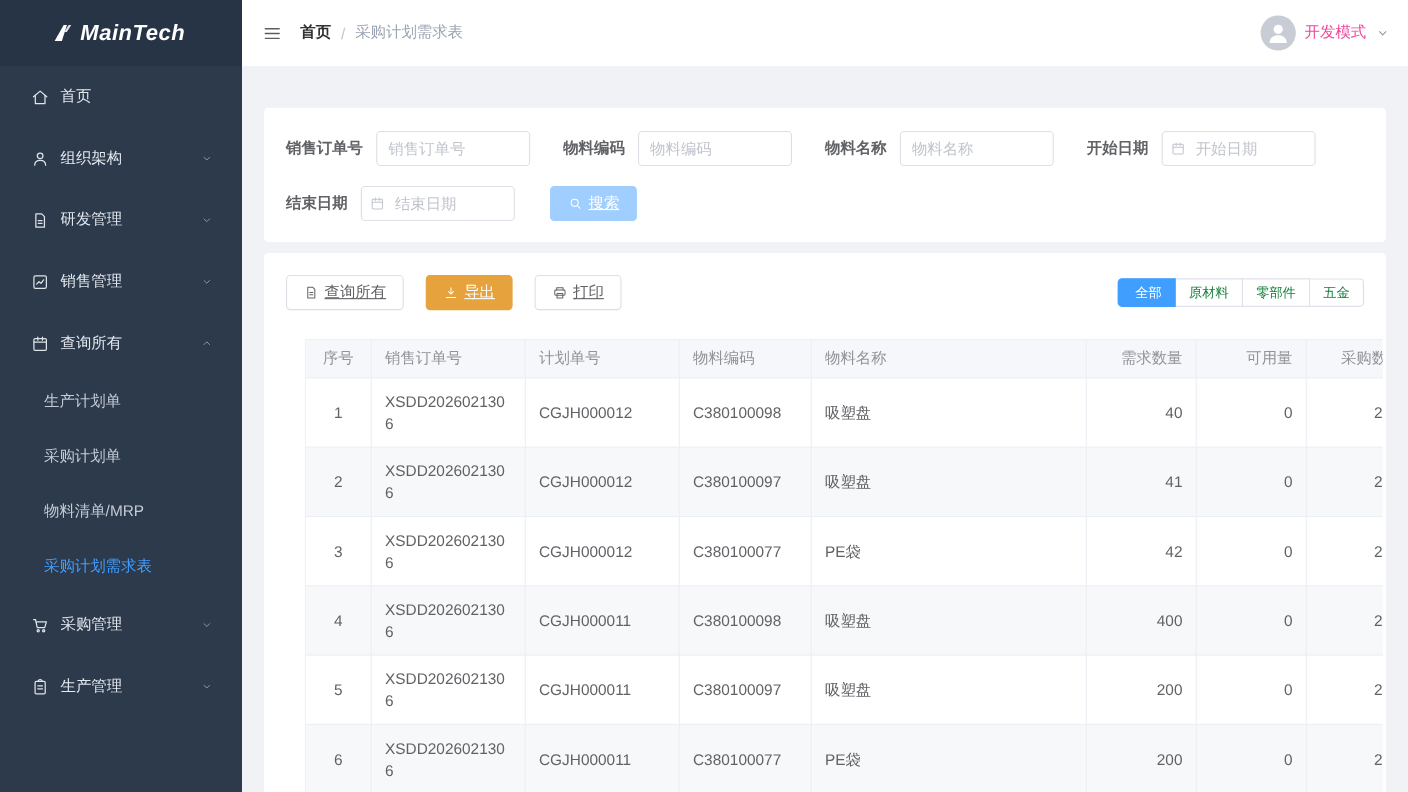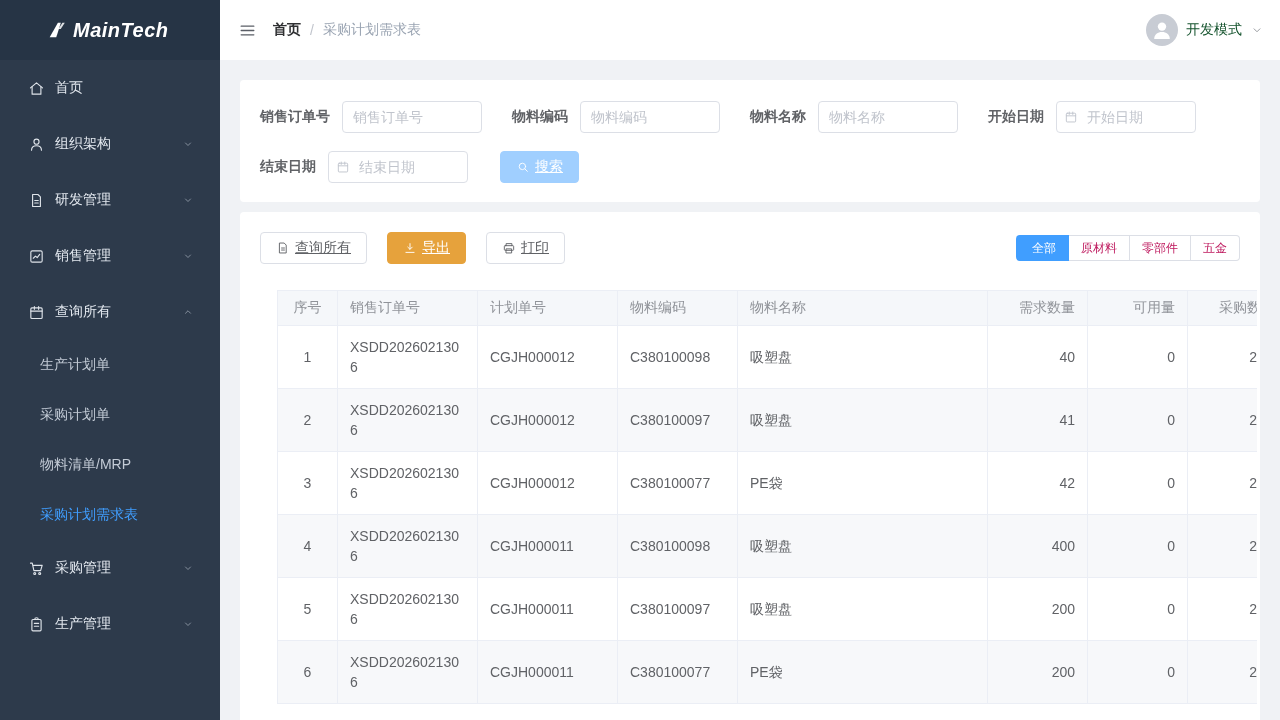--- a/index.html
+++ b/index.html
@@ -24,24 +24,24 @@
   .right{flex:1;display:flex;flex-direction:column;min-width:0;}
   .topbar{height:60px;min-height:60px;background:#fff;display:flex;align-items:center;padding:0 16px 0 18px;}
   .hamburger{color:#5a5e66;cursor:pointer;}
   .breadcrumb{margin-left:16px;display:flex;align-items:center;gap:9px;font-size:14px;}
   .bc-home{color:#303133;font-weight:bold;cursor:pointer;}
   .bc-sep{color:#c0c4cc;}
   .bc-cur{color:#9aa4b2;}
   .spacer{flex:1;}
   .user-dropdown{display:flex;align-items:center;gap:8px;cursor:pointer;}
   .avatar{width:32px;height:32px;border-radius:50%;background:#c8ccd4;display:flex;align-items:center;justify-content:center;overflow:hidden;}
-  .user-mode{color:#14532d;}
+  .user-mode{color:#ec4899;}
   .caret{color:#909399;}
 
-  .main{padding:20px 20px 0;flex:1;min-height:0;}
+  .main{padding:38px 20px 0;flex:1;min-height:0;}
   .card{background:#fff;border-radius:4px;}
 
   
   .filter-card{padding:21px 20px 19px;margin-bottom:10px;}
   .filter-fields{display:flex;flex-wrap:wrap;column-gap:30px;row-gap:18px;align-items:center;}
   .field{display:flex;align-items:center;}
   .field-label{color:#606266;font-weight:bold;font-size:14px;margin-right:12px;white-space:nowrap;}
   .input-wrap{position:relative;display:flex;align-items:center;}
   .input-wrap input{width:140px;height:32px;border:1px solid #dcdfe6;border-radius:4px;padding:0 10px;font-size:14px;color:#606266;outline:none;font-family:inherit;background:#fff;}
   .input-wrap.date input{padding-left:30px;}
@@ -50,21 +50,21 @@
 
   .btn{display:inline-flex;align-items:center;justify-content:center;gap:5px;height:32px;border-radius:4px;border:1px solid #dcdfe6;background:#fff;color:#606266;font-size:14px;padding:0 15px;cursor:pointer;font-family:inherit;white-space:nowrap;text-decoration:underline;}
   .btn-warning{background:#e6a23c;border-color:#e6a23c;color:#fff;}
   .search-btn{background:#a0cfff;border-color:#a0cfff;color:#fff;margin-left:2px;}
 
   
   .table-card{padding:20px;}
   .toolbar{display:flex;align-items:center;margin-bottom:26px;}
   .toolbar-buttons{display:flex;gap:20px;}
   .category-tabs{margin-left:auto;display:flex;}
-  .tab{height:26px;display:flex;align-items:center;padding:0 12px;font-size:12px;border:1px solid #dcdfe6;border-left:none;background:#fff;color:#be185d;cursor:pointer;white-space:nowrap;}
+  .tab{height:26px;display:flex;align-items:center;padding:0 12px;font-size:12px;border:1px solid #dcdfe6;border-left:none;background:#fff;color:#15803d;cursor:pointer;white-space:nowrap;}
   .tab:first-child{border-left:4px solid #c2410c;border-radius:4px 0 0 4px;}
   .tab:last-child{border-radius:0 4px 4px 0;}
   .tab.active{background:#409eff;border-color:#409eff;color:#fff;}
 
   .table-scroll{width:980px;overflow:hidden;margin-left:17px;}
   .data-table{border-collapse:collapse;table-layout:fixed;width:1010px;font-size:14px;}
   .data-table th{background:#f5f7fa;color:#909399;font-weight:normal;height:35px;padding:0 12px;border:1px solid #ebeef5;white-space:nowrap;}
   .data-table td{color:#606266;padding:10px 12px;border:1px solid #ebeef5;height:63px;vertical-align:middle;line-height:20px;background:#fff;}
   td.break{word-break:break-all;}
   tr.stripe td{background:#f7f8fa;}

